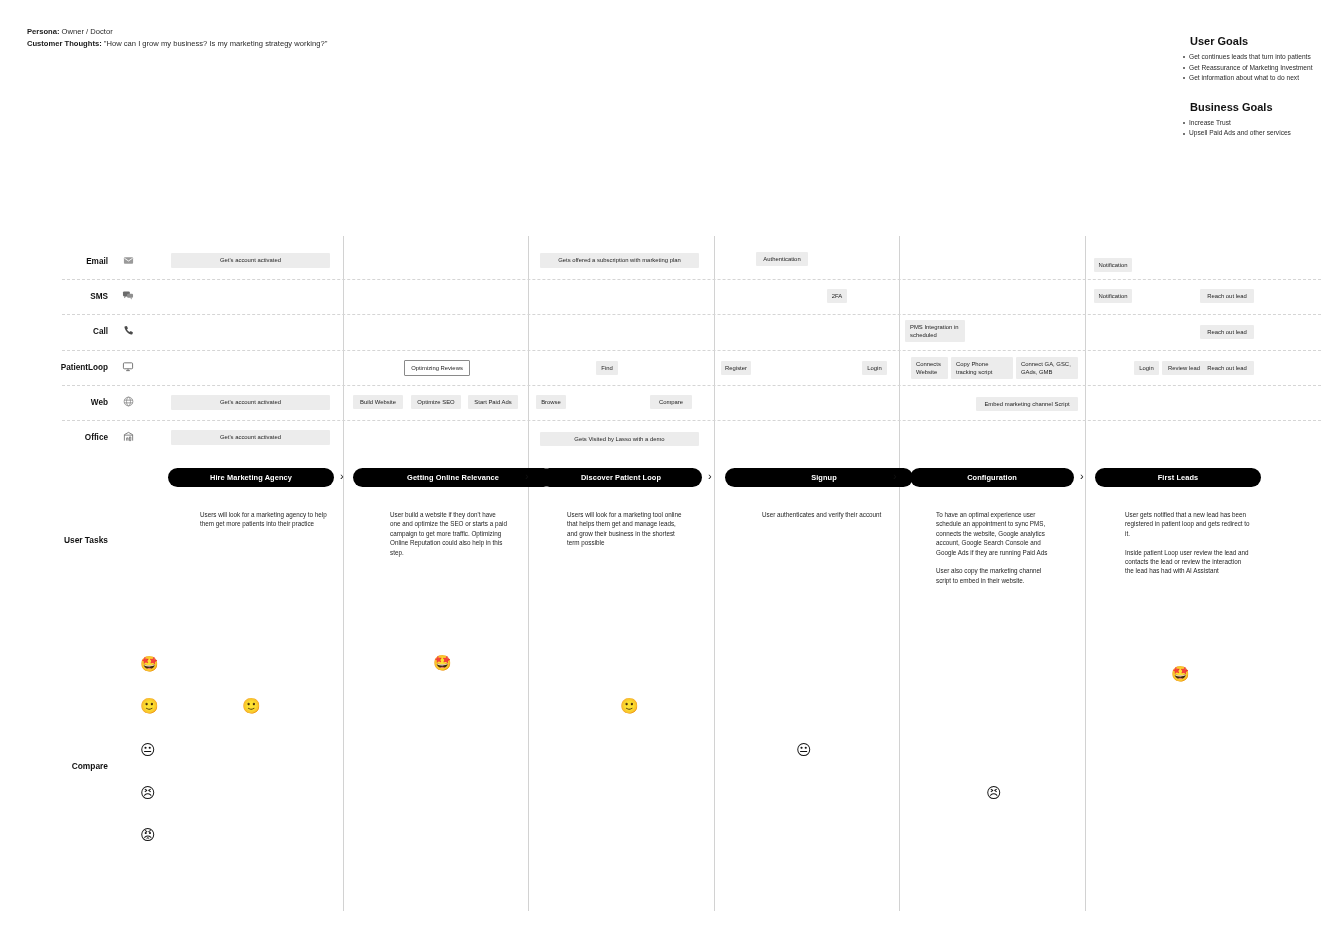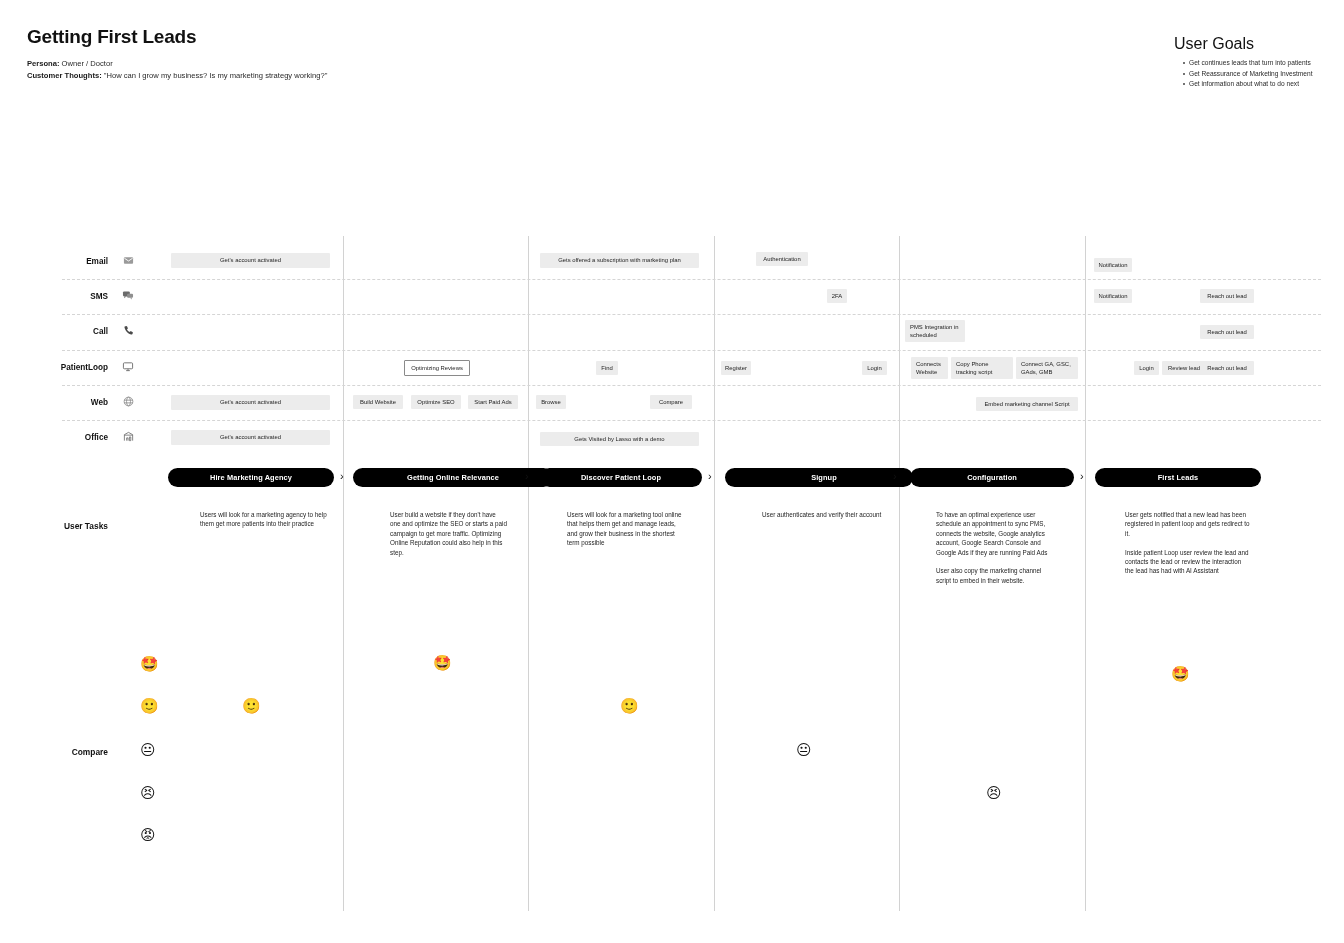--- a/index.html
+++ b/index.html
@@ -22,21 +22,21 @@
   #page-title {
     font-size: 19px; font-weight: bold; letter-spacing: -0.2px;
     color: #111; margin: 0 0 10px 0;
   }
   .meta-line { font-size: 7.6px; line-height: 11.6px; color: #1b1b1b; white-space: nowrap; }
   .meta-line .k { font-weight: bold; }
   .meta-line .v { font-weight: normal; color: #2a2a2a; }
 
   
   #goals { position: absolute; left: 1174px; top: 35px; width: 170px; }
-  .goals-title { font-size: 16px; font-weight: normal; color: #111; margin: 0 0 5px 0; }
+  .goals-title { font-size: 11px; font-weight: bold; color: #111; margin: 0 0 5px 16px; }
   .goals-list { margin: 0 0 0 9px; padding: 0; list-style: none; }
   .goals-list li {
     position: relative; font-size: 6.6px; line-height: 10.6px;
     color: #2a2a2a; white-space: nowrap; padding-left: 6px;
   }
   .goals-list li:before {
     content: ""; position: absolute; left: 0; top: 4.2px;
     width: 2px; height: 2px; border-radius: 50%; background: #444;
   }
   #goals-business { margin-top: 17px; }
@@ -90,21 +90,21 @@
     display: flex; align-items: center; justify-content: center;
     font-size: 7.4px; font-weight: bold; letter-spacing: 0.1px;
   }
   .chev {
     position: absolute; font-size: 11px; color: #111; line-height: 1;
     font-weight: normal;
   }
 
   
   .section-label {
-    position: absolute; font-size: 8.4px; font-weight: bold; color: #111;
+    position: absolute; font-size: 8.4px; font-weight: bold; color: #111; margin-top: 14px;
   }
 
   
   .task {
     position: absolute; font-size: 6.3px; line-height: 9.4px; color: #242424;
     white-space: pre-line;
   }
 
   
   .emoji {
@@ -113,34 +113,40 @@
     user-select: none;
   }
   .emoji.legend { font-size: 15px; }
 </style>
 </head>
 <body>
 
 <div id="page">
 
   <div id="header">
-    <div id="page-title">Getting First Leads</div>
     <div id="meta-lines">
         <div class="meta-line"><span class="k">Persona:</span><span class="v"> Owner / Doctor</span></div>
         <div class="meta-line"><span class="k">Customer Thoughts:</span><span class="v"> "How can I grow my business? Is my marketing strategy working?"</span></div>
       </div>
   </div>
 
   <div id="goals">
     <div id="goals-user">
       <div class="goals-title">User Goals</div>
       <ul class="goals-list" id="user-goals-list">
           <li>Get continues leads that turn into patients</li>
           <li>Get Reassurance of Marketing Investment</li>
           <li>Get information about what to do next</li>
+        </ul>
+    </div>
+    <div id="goals-business">
+      <div class="goals-title">Business Goals</div>
+      <ul class="goals-list" id="business-goals-list">
+          <li>Increase Trust</li>
+          <li>Upsell Paid Ads and other services</li>
         </ul>
     </div>
   </div>
 
   <div id="board">
     <div id="dividers">
         <div class="vdiv" style="left: 343px;"></div>
         <div class="vdiv" style="left: 528px;"></div>
         <div class="vdiv" style="left: 714px;"></div>
         <div class="vdiv" style="left: 899px;"></div>

